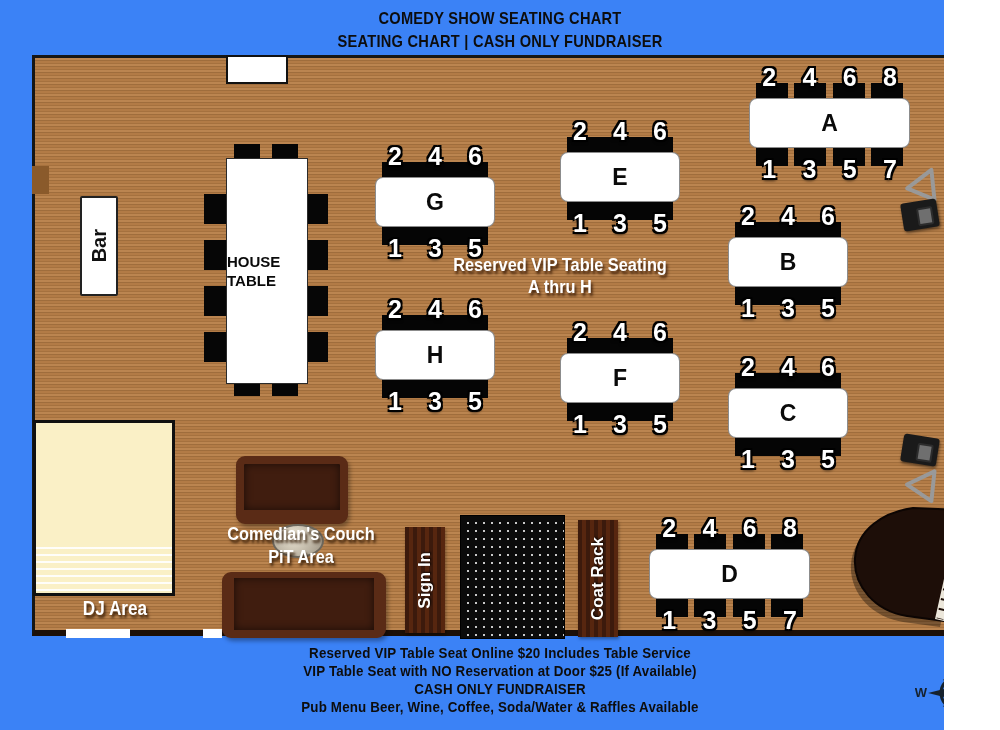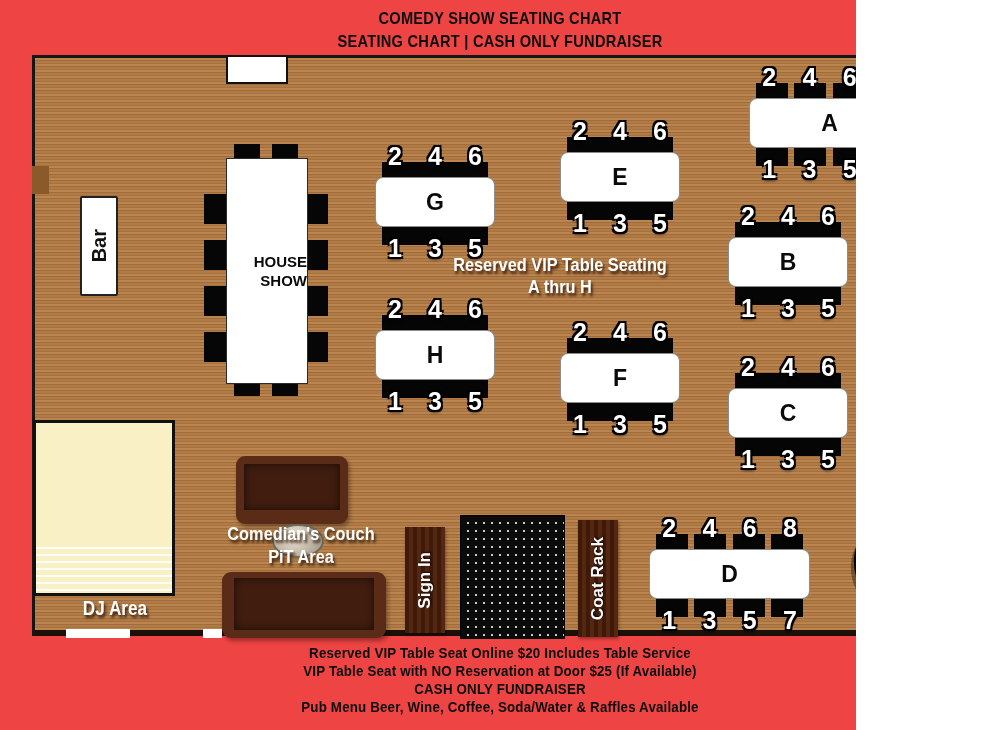--- a/index.html
+++ b/index.html
@@ -1,16 +1,16 @@
 <!DOCTYPE html>
 <html><head>
 <meta charset="utf-8">
 <style>
   html,body{margin:0;padding:0;background:#fff;}
-  #canvas{position:relative;width:856px;height:730px;background:#ef4444;overflow:hidden;
+  #canvas{position:relative;width:944px;height:730px;background:#3b82f6;overflow:hidden;
           font-family:"Liberation Sans",sans-serif;}
   .abs{position:absolute;}
   .cond{transform:scaleX(.86);transform-origin:50% 50%;}
 
   
   .title-line{left:0;width:1000px;text-align:center;font-weight:800;color:#0d0d0d;
               font-size:17px;letter-spacing:.3px;}
   .t1{top:9px;} .t2{top:32px;}
   .footer-line{left:10px;width:980px;text-align:center;font-weight:800;color:#0d0d0d;
                font-size:15.5px;letter-spacing:.2px;}
@@ -36,21 +36,21 @@
   #house{left:204px;top:144px;width:124px;height:252px;}
   .hseat{position:absolute;background:#060606;z-index:1;}
   .hs-t1{left:30px;top:0;width:26px;height:22px;} .hs-t2{left:68px;top:0;width:26px;height:22px;}
   .hs-b1{left:30px;top:230px;width:26px;height:22px;} .hs-b2{left:68px;top:230px;width:26px;height:22px;}
   .hs-l1{left:0;top:50px;width:24px;height:30px;} .hs-l2{left:0;top:96px;width:24px;height:30px;}
   .hs-l3{left:0;top:142px;width:24px;height:30px;} .hs-l4{left:0;top:188px;width:24px;height:30px;}
   .hs-r1{left:100px;top:50px;width:24px;height:30px;} .hs-r2{left:100px;top:96px;width:24px;height:30px;}
   .hs-r3{left:100px;top:142px;width:24px;height:30px;} .hs-r4{left:100px;top:188px;width:24px;height:30px;}
   #house .body{position:absolute;left:22px;top:14px;width:80px;height:224px;background:#fff;
                border:1px solid #2b2b2b;z-index:2;display:flex;flex-direction:column;gap:2px;
-               align-items:flex-end;justify-content:center;font-weight:800;font-size:15px;color:#0a0a0a;}
+               align-items:flex-start;justify-content:center;font-weight:800;font-size:15px;color:#0a0a0a;}
 
   
   .vip{position:absolute;width:120px;height:118px;}
   .vip.wide{width:161px;}
   .vt-nums{position:absolute;left:0;right:0;display:flex;justify-content:space-around;
            font-size:25px;font-weight:800;color:#fff;line-height:1;z-index:3;
            text-shadow:-2px -2px 0 #000,2px -2px 0 #000,-2px 2px 0 #000,2px 2px 0 #000,0 3px 3px rgba(0,0,0,.55);}
   .nums-top{top:-3px;} .nums-bottom{top:89px;}
   .vt-seats{position:absolute;left:7px;right:7px;display:flex;justify-content:space-between;z-index:1;}
   .seats-top{top:15px;} .seats-bottom{top:74px;}
@@ -140,21 +140,21 @@
     <div class="hseat hs-l1"></div>
     <div class="hseat hs-l2"></div>
     <div class="hseat hs-l3"></div>
     <div class="hseat hs-l4"></div>
     <div class="hseat hs-r1"></div>
     <div class="hseat hs-r2"></div>
     <div class="hseat hs-r3"></div>
     <div class="hseat hs-r4"></div>
     <div class="body">
       <span>HOUSE</span>
-      <span>SHOW</span>
+      <span>TABLE</span>
     </div>
   </div>
 
   <div class="abs cond" id="vip-note">
     <div>Reserved VIP Table Seating</div>
     <div>A thru H</div>
   </div>
 
   <div class="vip wide pos-a">
     <div class="vt-nums nums-top">

